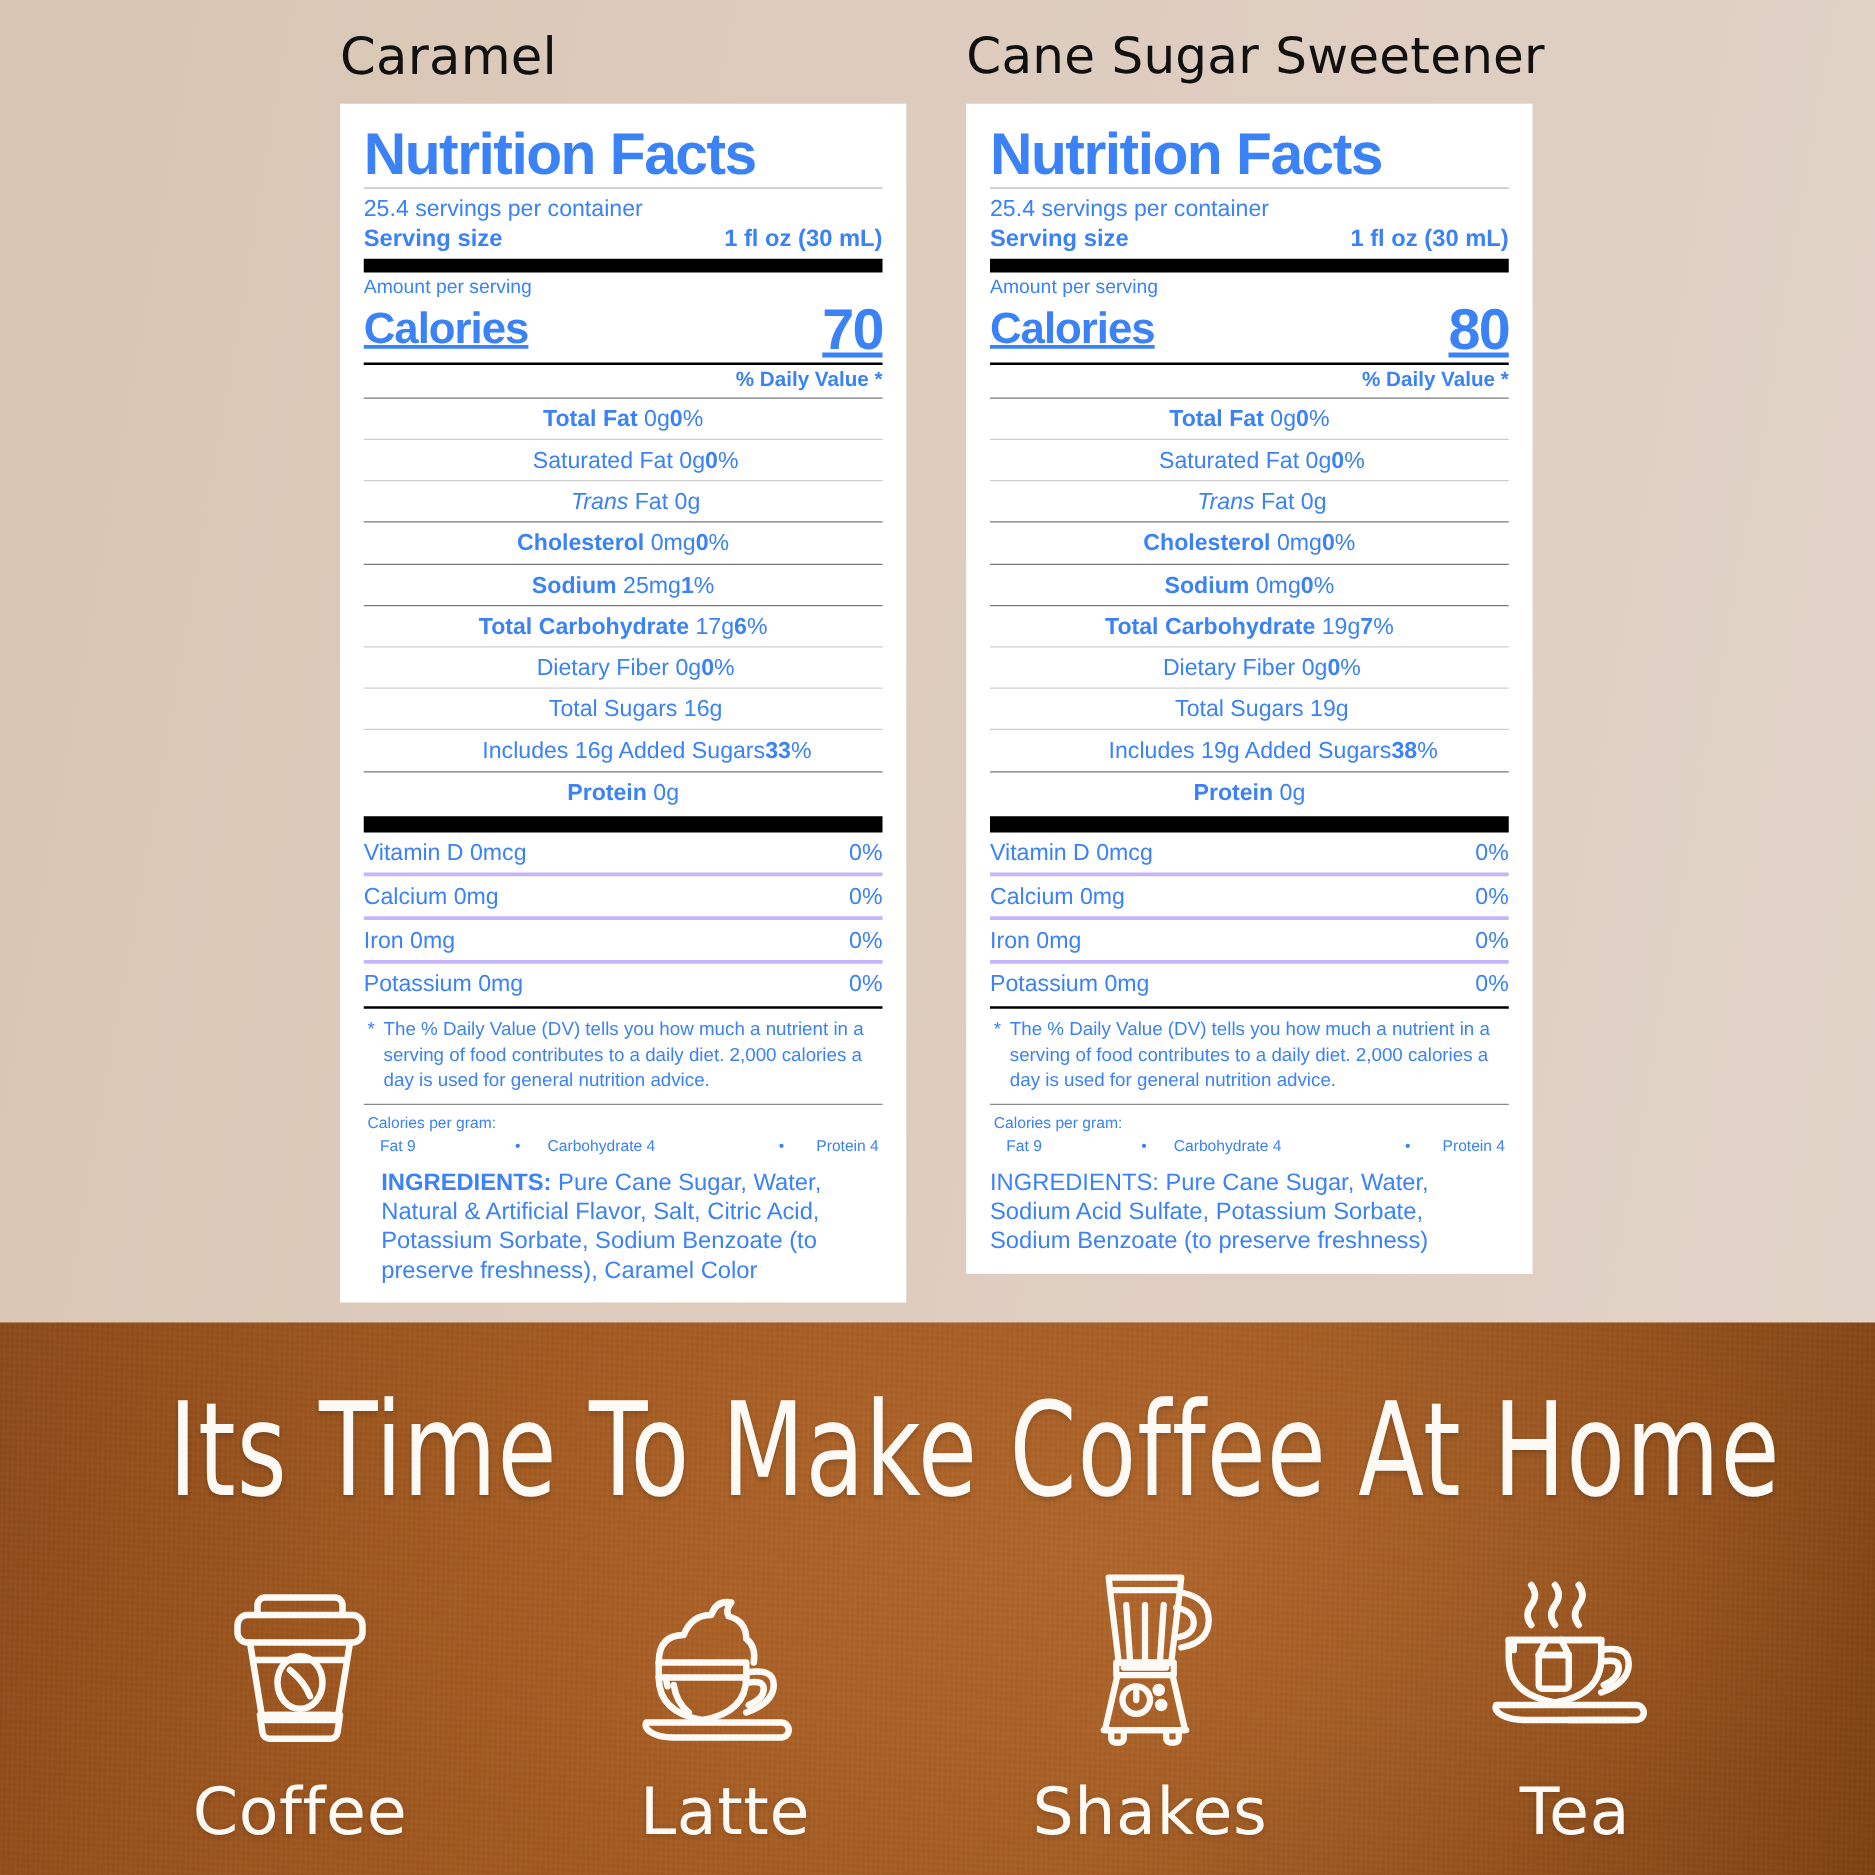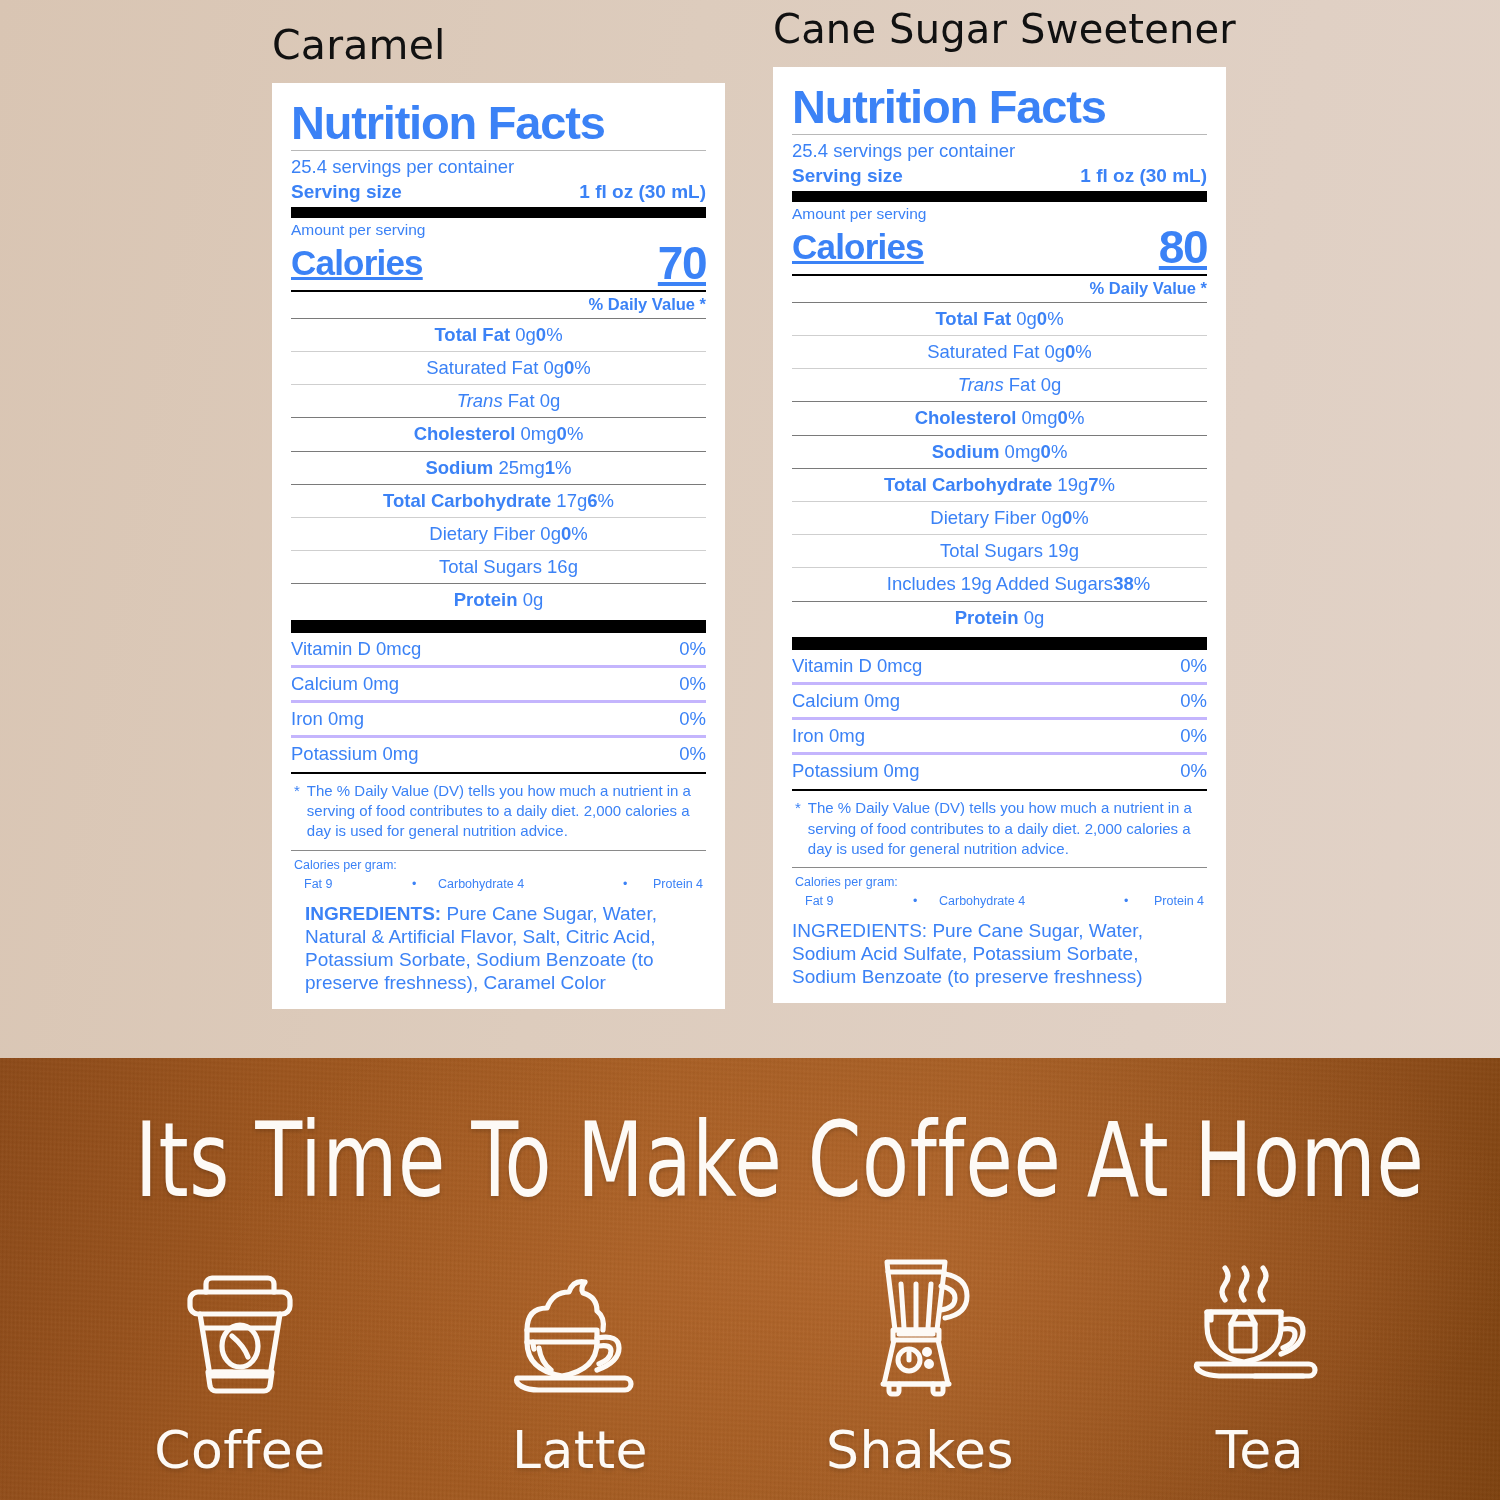--- a/index.html
+++ b/index.html
@@ -11,21 +11,21 @@
     position:relative;
   }
 
   
   #top-section {
     position:absolute; left:0; top:0; width:1500px; height:1058px;
   }
 
   .panel { position:absolute; }
   #panel-left  { left:272px; top:20px; width:453px; }
-  #panel-right { left:773px; top:4px; width:453px; }
+  #panel-right { left:773px; top:20px; width:453px; }
 
   .flavor-title {
     text-align:left;
     font-family:"DejaVu Sans", sans-serif;
     font-size:41px;
     font-weight:400;
     color:#111;
     letter-spacing:0.2px;
     line-height:1.25;
     height:63px;
@@ -225,20 +225,24 @@
             <span class="name"><b>Total Carbohydrate</b> 17g</span>
             <span class="dv">6<span class="pct">%</span></span>
           </div>
         <div class="nut-row indent1">
             <span class="name">Dietary Fiber 0g</span>
             <span class="dv">0<span class="pct">%</span></span>
           </div>
         <div class="nut-row indent1">
             <span class="name">Total Sugars 16g</span>
             <span class="dv"></span>
+          </div>
+        <div class="nut-row indent2">
+            <span class="name">Includes 16g Added Sugars</span>
+            <span class="dv">33<span class="pct">%</span></span>
           </div>
         <div class="nut-row major">
             <span class="name"><b>Protein</b> 0g</span>
             <span class="dv"></span>
           </div>
       </div>
 
       <div class="rule-thick2" style="margin-top:3px"></div>
 
       <div>

